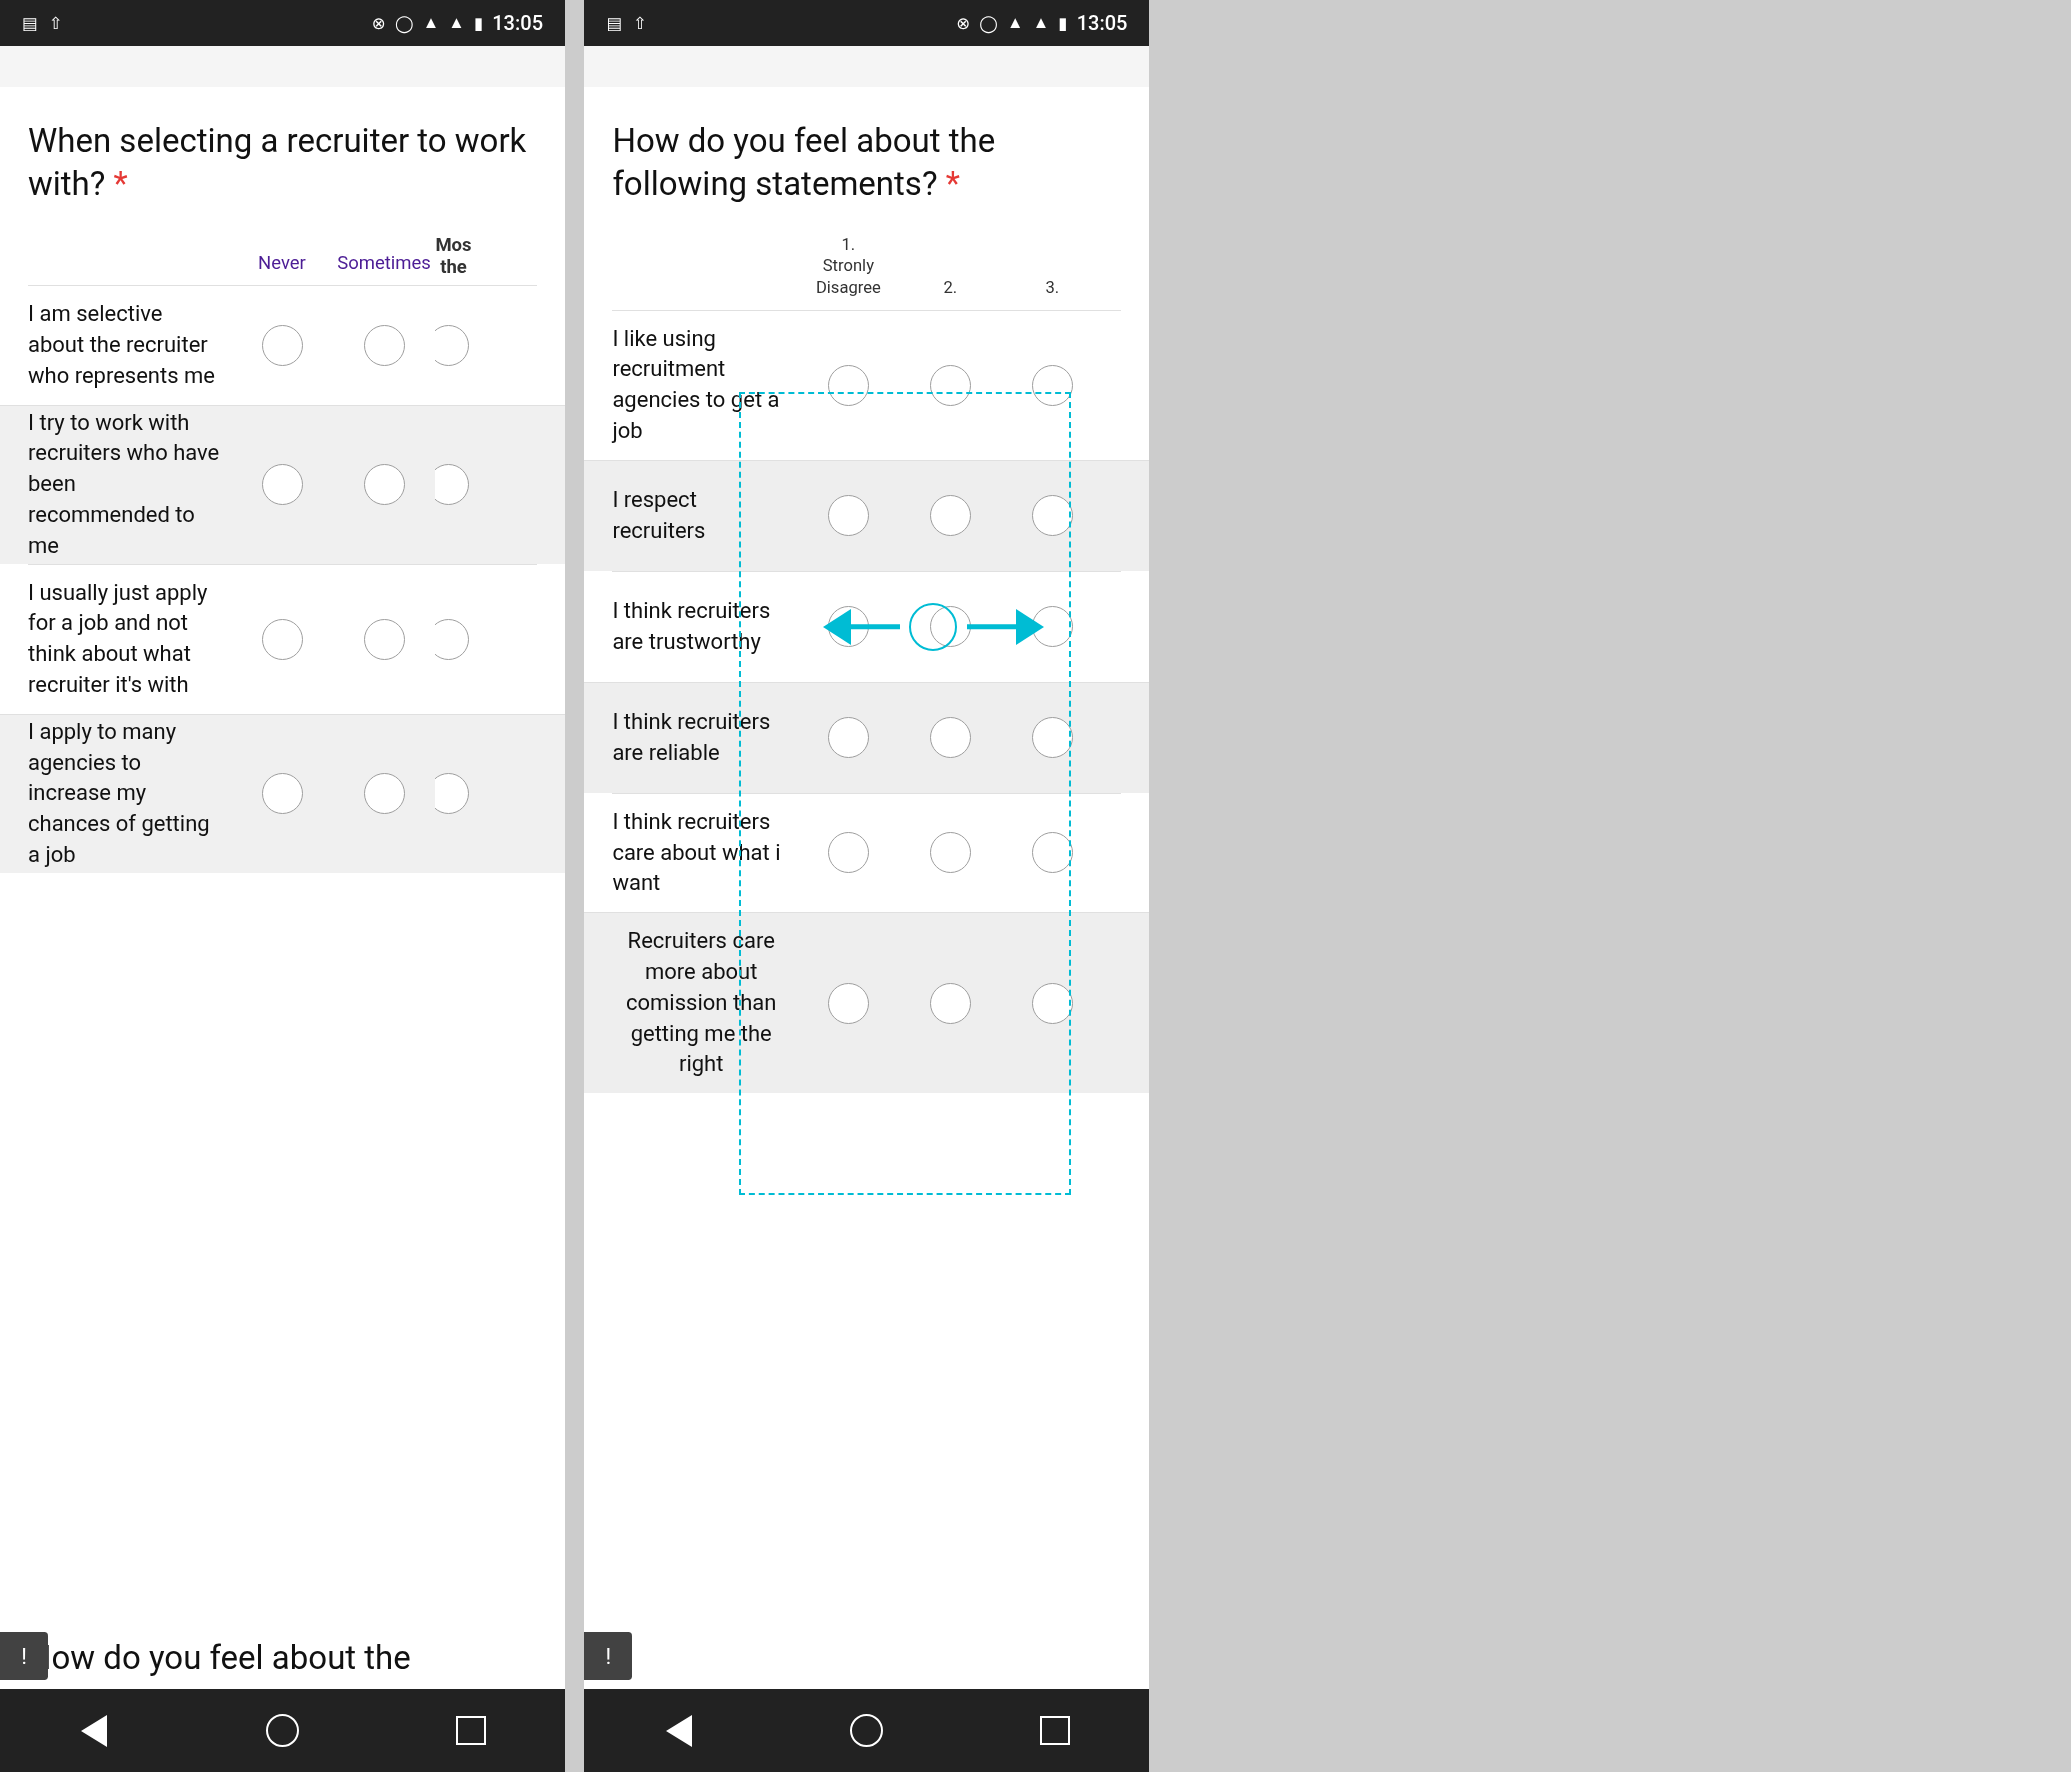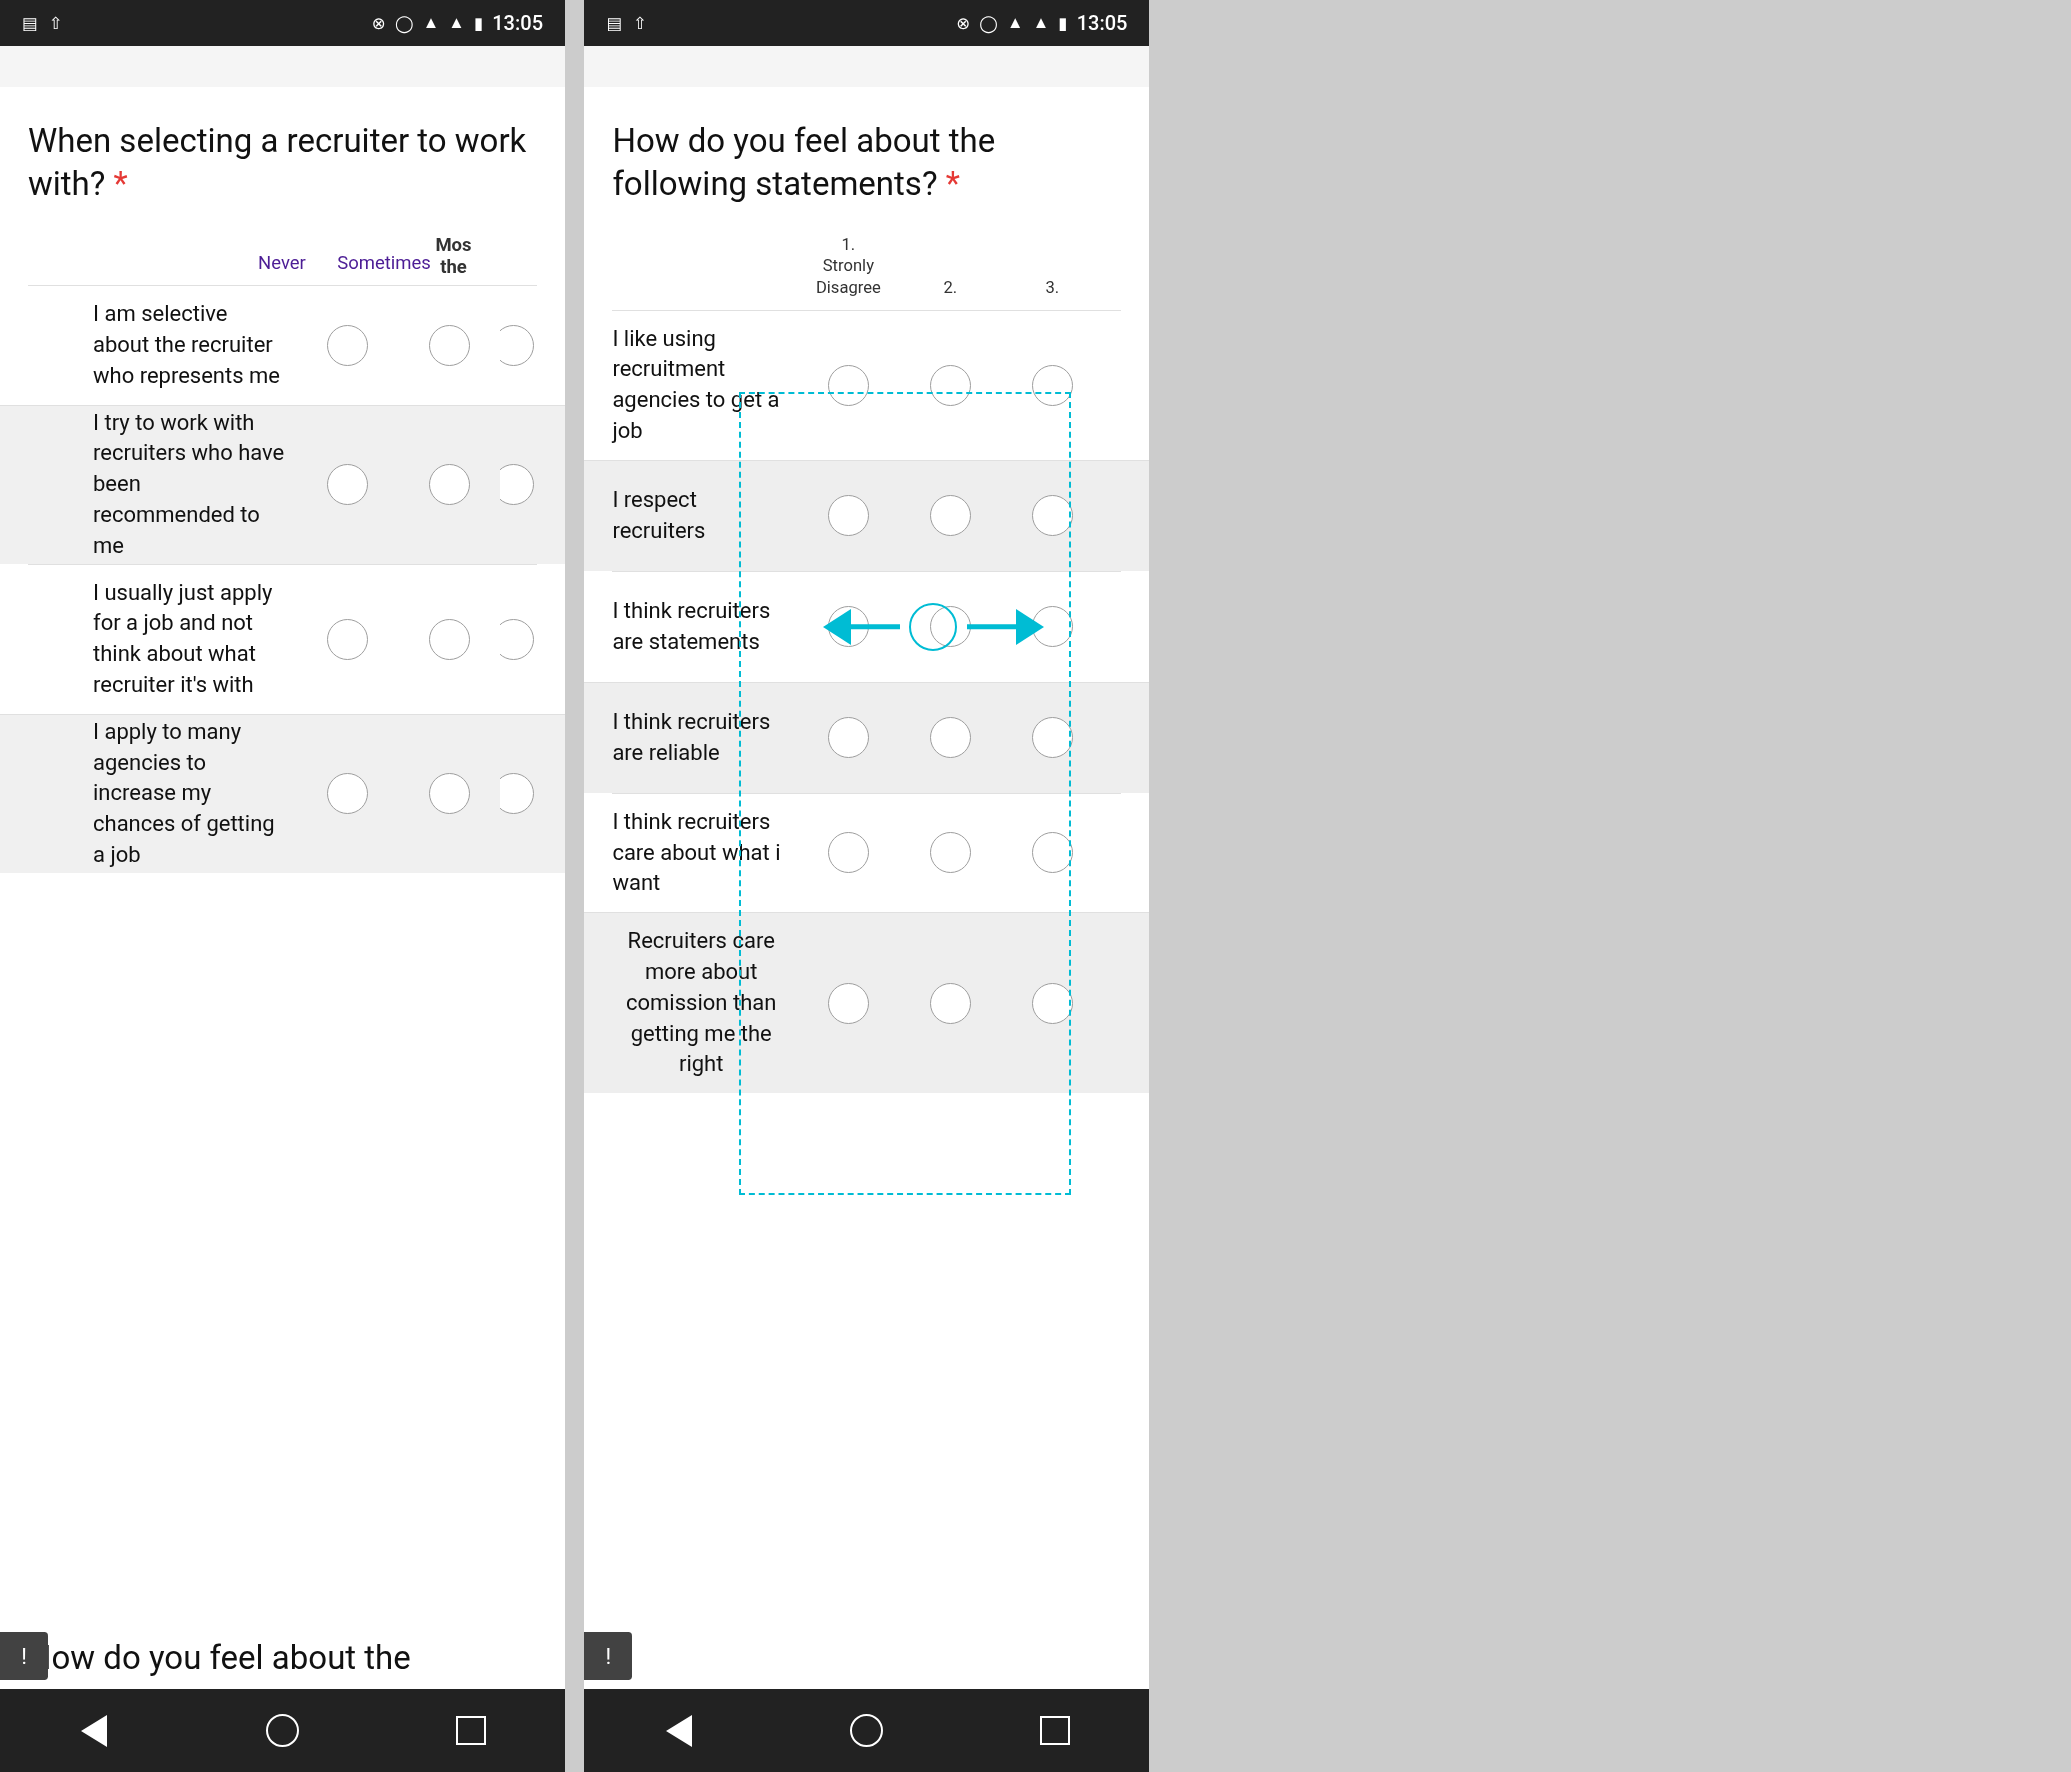--- a/index.html
+++ b/index.html
@@ -135,21 +135,20 @@
       line-height: 1.2;
     }
 
     
     .survey-row {
       display: flex;
       align-items: center;
       border-top: 0.9px solid #e0e0e0;
       min-height: 111px;
       padding: 13px 0;
-      justify-content: flex-end;
     }
     .survey-row.shaded {
       background: #f0f0f0;
       margin: 0 -28px;
       padding: 2px 28px;
     }
     .row-label {
       flex: 0 0 203px;
       font-size: 22px;
       color: #111;
@@ -525,21 +524,21 @@
           </div>
         <div class="stmt-radio-cell">
             <div class="radio-circle"></div>
           </div>
         <div class="stmt-radio-cell">
             <div class="radio-circle"></div>
           </div>
       </div>
 
       <div class="stmt-row" style="position:relative;">
-        <div class="stmt-label">I think recruiters are statements</div>
+        <div class="stmt-label">I think recruiters are trustworthy</div>
         <div class="stmt-radio-cell">
             <div class="radio-circle"></div>
           </div>
         <div class="stmt-radio-cell">
             <div class="radio-circle"></div>
           </div>
         <div class="stmt-radio-cell">
             <div class="radio-circle"></div>
           </div>
 

